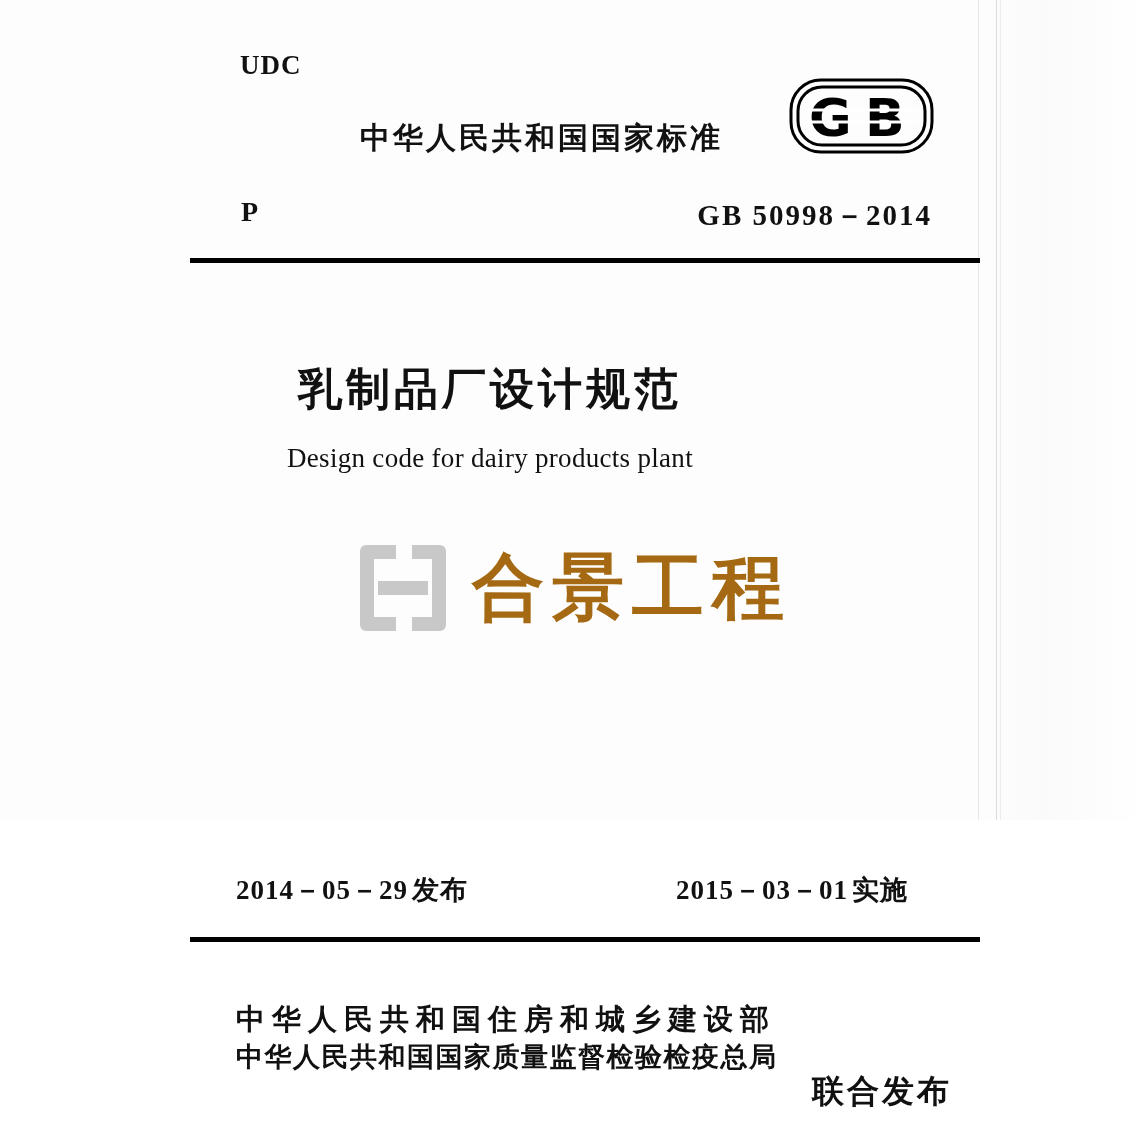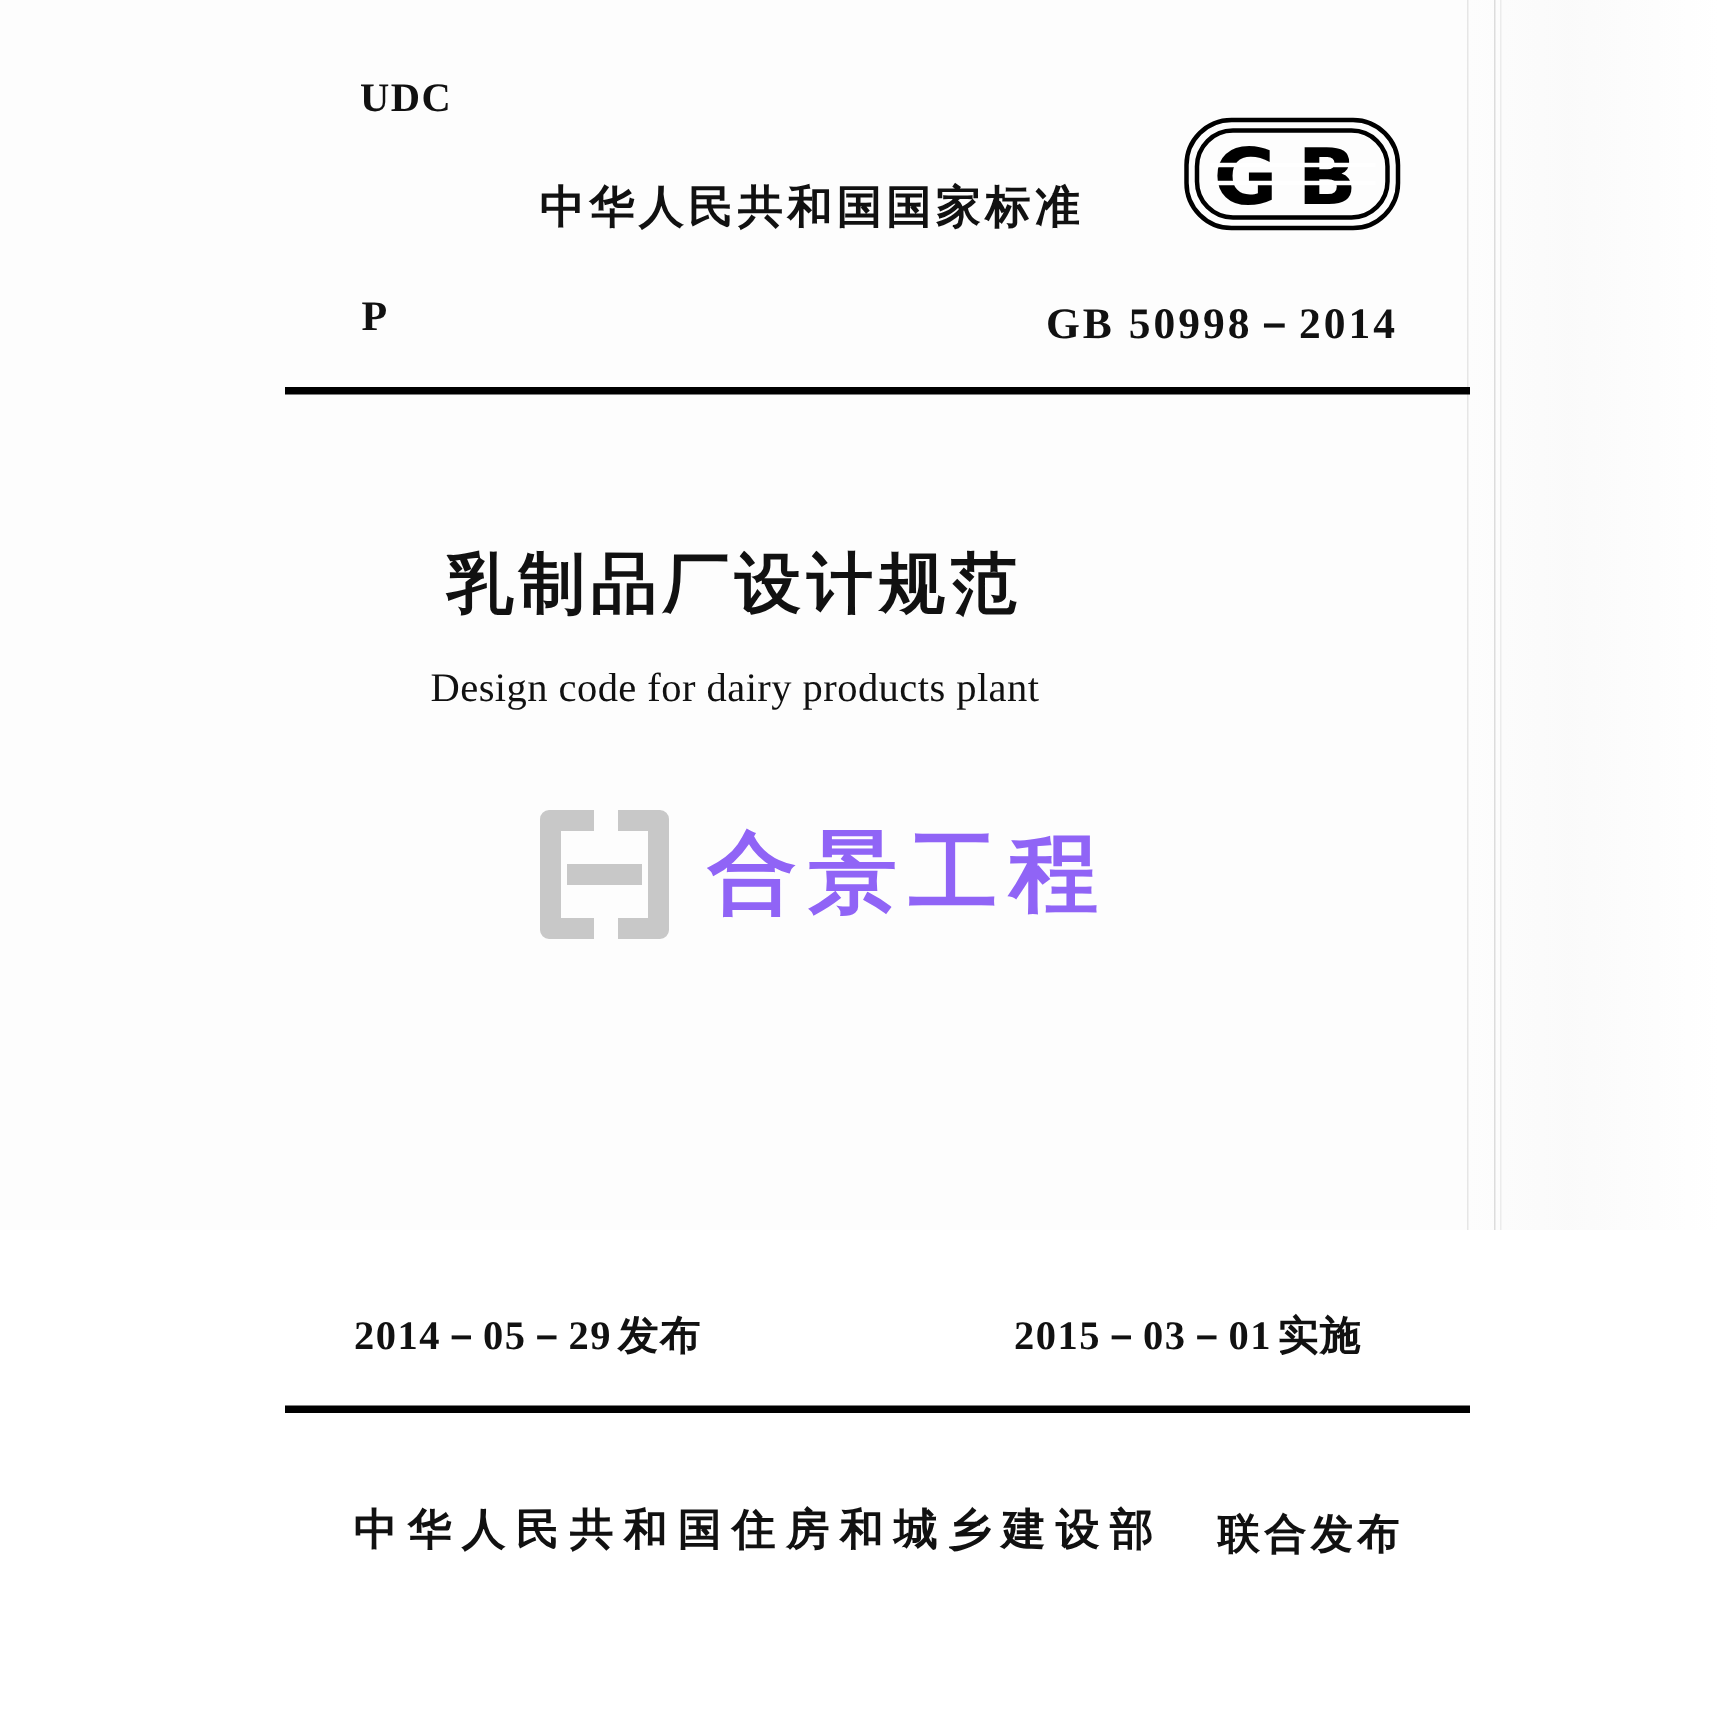--- a/index.html
+++ b/index.html
@@ -150,23 +150,23 @@
     background: #c6c6c6;
   }
   .wm-logo .notch {
     position: absolute;
     background: #fdfdfd;
   }
   .wm-logo .notch.t { left: 36px; top: -2px; width: 16px; height: 18px; }
   .wm-logo .notch.b { left: 36px; bottom: -2px; width: 16px; height: 18px; }
   .wm-text {
     font-family: "DejaVu Sans", sans-serif;
-    font-size: 59px;
-    font-weight: bold;
-    color: #8b5cf6;
+    font-size: 72px;
+    font-weight: bold;
+    color: #a16207;
     letter-spacing: 8px;
   }
 
   
   .wm-red {
     position: absolute;
     left: 60px;
     top: 840px;
     display: flex;
     align-items: flex-start;
@@ -243,23 +243,23 @@
   }
   .issuers .line2 {
     font-size: 27px;
     letter-spacing: 1.5px;
     line-height: 38px;
     white-space: nowrap;
   }
   .joint {
     position: absolute;
     left: 812px;
-    top: 1004px;
-    font-family: "DejaVu Sans", sans-serif;
-    font-size: 28px;
+    top: 1070px;
+    font-family: "DejaVu Sans", sans-serif;
+    font-size: 32px;
     font-weight: bold;
     letter-spacing: 3px;
     white-space: nowrap;
   }
 </style>
 </head>
 <body>
 
 <div class="page">
 
@@ -310,16 +310,17 @@
     <span>2014－05－29</span><span class="cn">发布</span>
   </div>
   <div class="date-impl">
     <span>2015－03－01</span><span class="cn">实施</span>
   </div>
 
   <div class="rule bottom"></div>
 
   <div class="issuers">
     <div class="line1">中华人民共和国住房和城乡建设部</div>
+    <div class="line2">中华人民共和国国家质量监督检验检疫总局</div>
   </div>
   <div class="joint">联合发布</div>
 
 </div>
 
 </body></html>

